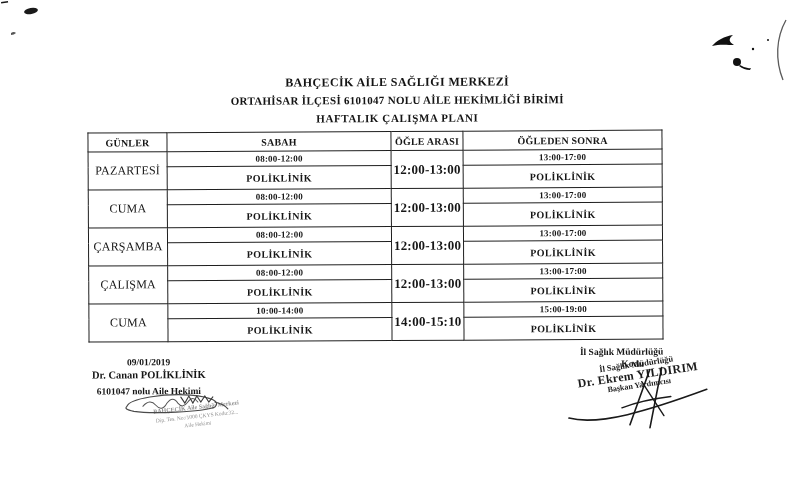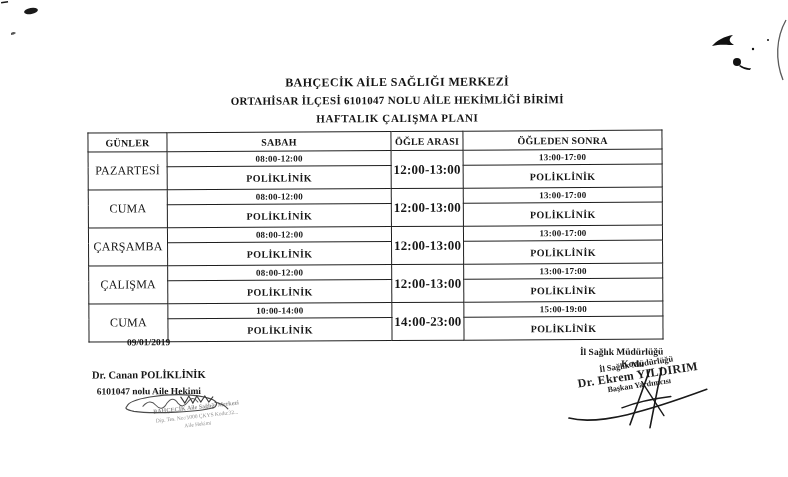--- a/index.html
+++ b/index.html
@@ -33,21 +33,21 @@
   table.sched th{font-size:10px;font-weight:bold;letter-spacing:.2px;}
   tr.hdr{height:19px;}
   tr.time-row{height:15px;}
   tr.act-row{height:23px;}
   td.day{font-size:12px;font-weight:normal;letter-spacing:.2px;margin-left:32px;}
   td.time{font-size:9px;font-weight:bold;letter-spacing:.2px;}
   td.lunch{font-size:13px;font-weight:bold;letter-spacing:.2px;}
   td.act{font-size:10px;font-weight:bold;letter-spacing:.4px;}
 
   
-  .fl-date{left:88px;top:336px;width:120px;font-size:9.5px;}
+  .fl-date{left:88px;top:356px;width:120px;font-size:9.5px;}
   .fl-name{left:68px;top:368px;width:160px;font-size:10.5px;}
   .fl-role{left:68px;top:385px;width:160px;font-size:9.5px;}
 
   
   .fr-org{left:541px;top:348px;width:160px;font-size:9.5px;}
   .fr-onay{left:552px;top:360px;width:160px;font-size:9.5px;}
   .stamp-right{
     left:552px;top:361px;width:170px;
     transform:rotate(-8deg);transform-origin:50% 50%;
     text-align:center;color:#1c1c1c;line-height:1.05;
@@ -132,21 +132,21 @@
         <td class="time">13:00-17:00</td>
       </tr>
       <tr class="act-row">
         <td class="act">POLİKLİNİK</td>
         <td class="act">POLİKLİNİK</td>
       </tr>
 
       <tr class="time-row">
         <td class="day" rowspan="2">CUMA</td>
         <td class="time">10:00-14:00</td>
-        <td class="lunch" rowspan="2">14:00-23:00</td>
+        <td class="lunch" rowspan="2">14:00-15:10</td>
         <td class="time">15:00-19:00</td>
       </tr>
       <tr class="act-row">
         <td class="act">POLİKLİNİK</td>
         <td class="act">POLİKLİNİK</td>
       </tr>
     </tbody>
   </table>
 
   <div class="abs center b fl-date">09/01/2019</div>

